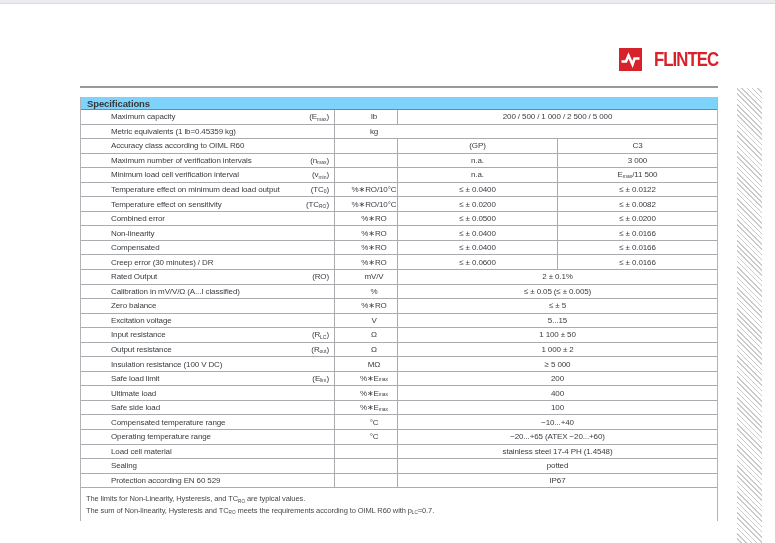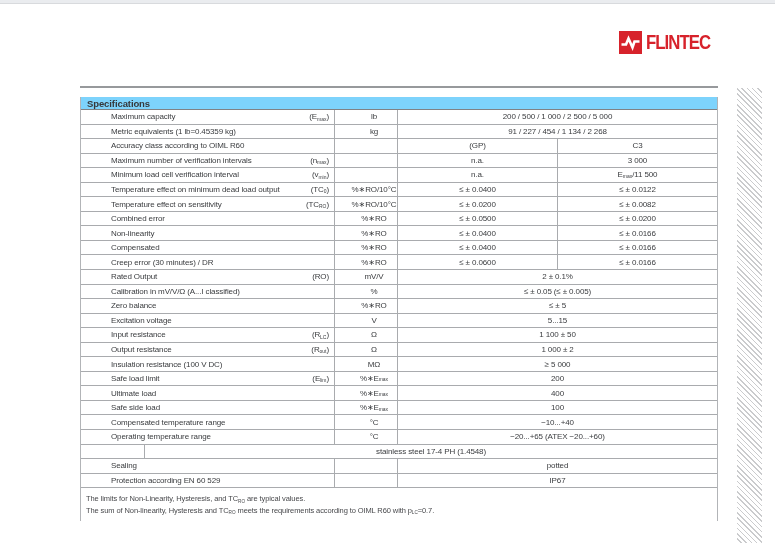--- a/index.html
+++ b/index.html
@@ -17,22 +17,22 @@
     font-family:"Liberation Sans","DejaVu Sans",sans-serif;
     color:var(--text);
     overflow:hidden;
   }
   .top-strip{
     position:absolute;left:0;top:0;width:775px;height:4px;
     background:#eaecef;border-bottom:1px solid #d8dadd;
   }
   
   .logo{
-    position:absolute;left:619px;top:31px;height:24px;
-    display:flex;gap:4px;
+    position:absolute;left:619px;top:47px;height:24px;
+    display:flex;align-items:center;gap:12px;
   }
   .logo-square{
     width:23px;height:23px;background:var(--red);
     display:flex;align-items:center;justify-content:center;flex:0 0 auto;
   }
   .logo-square svg{display:block;}
   .wordmark{
     color:var(--red);
     font-size:19.5px;font-weight:800;letter-spacing:-1.1px;
     transform:scaleX(.86) scaleY(1.04);transform-origin:left center;
@@ -103,21 +103,20 @@
         </div>
         <div class="c unit">lb</div>
         <div class="c val">200 / 500 / 1 000 / 2 500 / 5 000</div>
       </div>
       <div class="row">
         <div class="c name">
           <span>Metric equivalents (1 lb=0.45359 kg)</span>
           <span class="sym"></span>
         </div>
         <div class="c unit">kg</div>
-        <div class="c val">91 / 227 / 454 / 1 134 / 2 268</div>
       </div>
       <div class="row">
         <div class="c name">
           <span>Accuracy class according to OIML R60</span>
           <span class="sym"></span>
         </div>
         <div class="c unit"></div>
         <div class="c val">(GP)</div>
         <div class="c val">C3</div>
       </div>
@@ -283,20 +282,24 @@
       </div>
       <div class="row">
         <div class="c name">
           <span>Operating temperature range</span>
           <span class="sym"></span>
         </div>
         <div class="c unit">°C</div>
         <div class="c val">−20...+65 (ATEX −20...+60)</div>
       </div>
       <div class="row">
+        <div class="c name">
+          <span>Load cell material</span>
+          <span class="sym"></span>
+        </div>
         <div class="c unit"></div>
         <div class="c val">stainless steel 17-4 PH (1.4548)</div>
       </div>
       <div class="row">
         <div class="c name">
           <span>Sealing</span>
           <span class="sym"></span>
         </div>
         <div class="c unit"></div>
         <div class="c val">potted</div>

